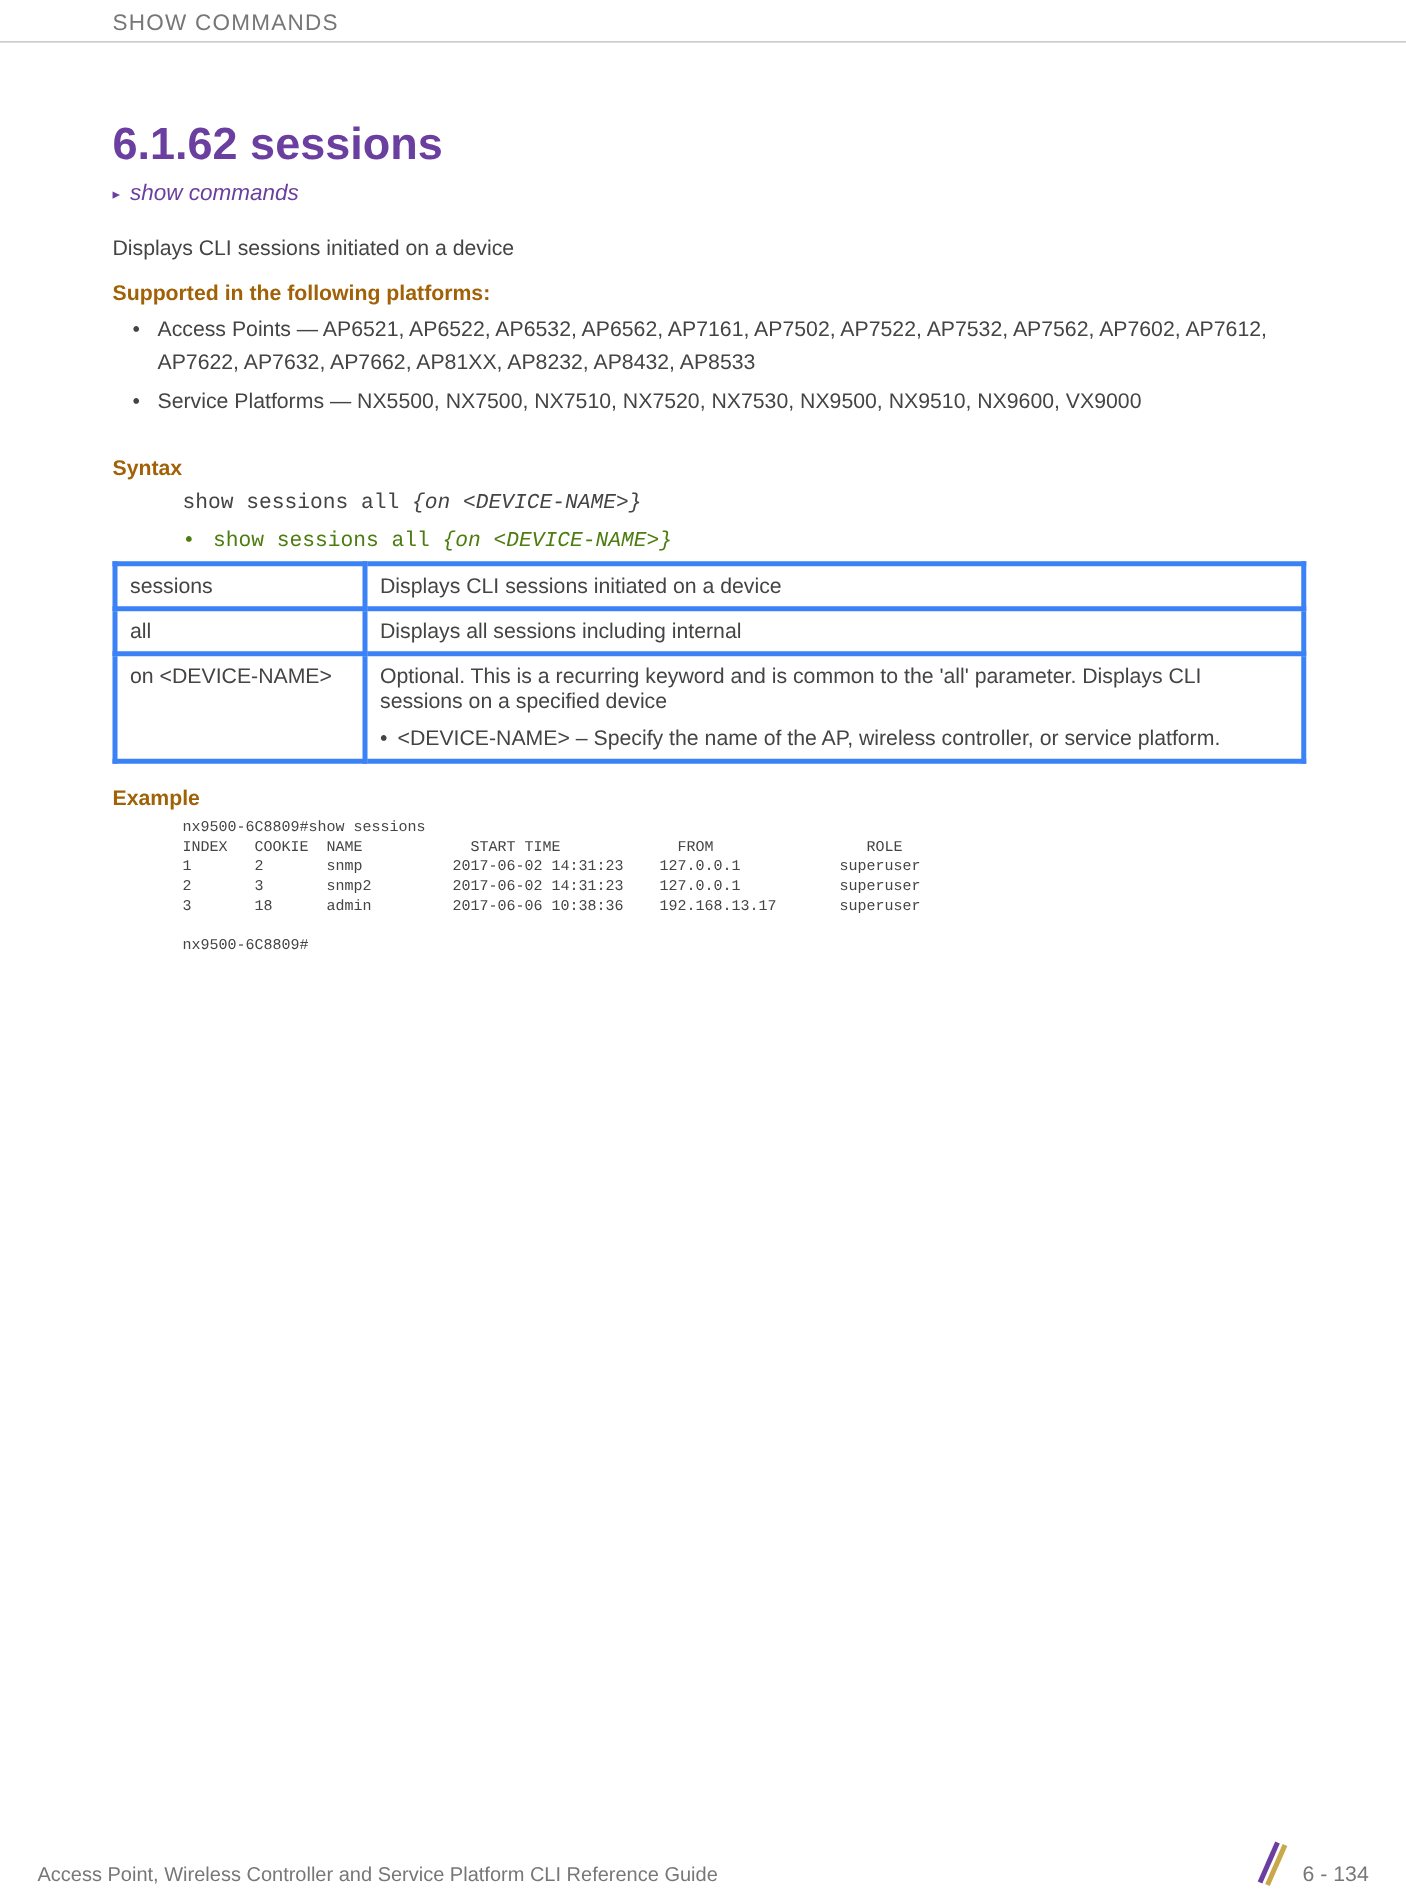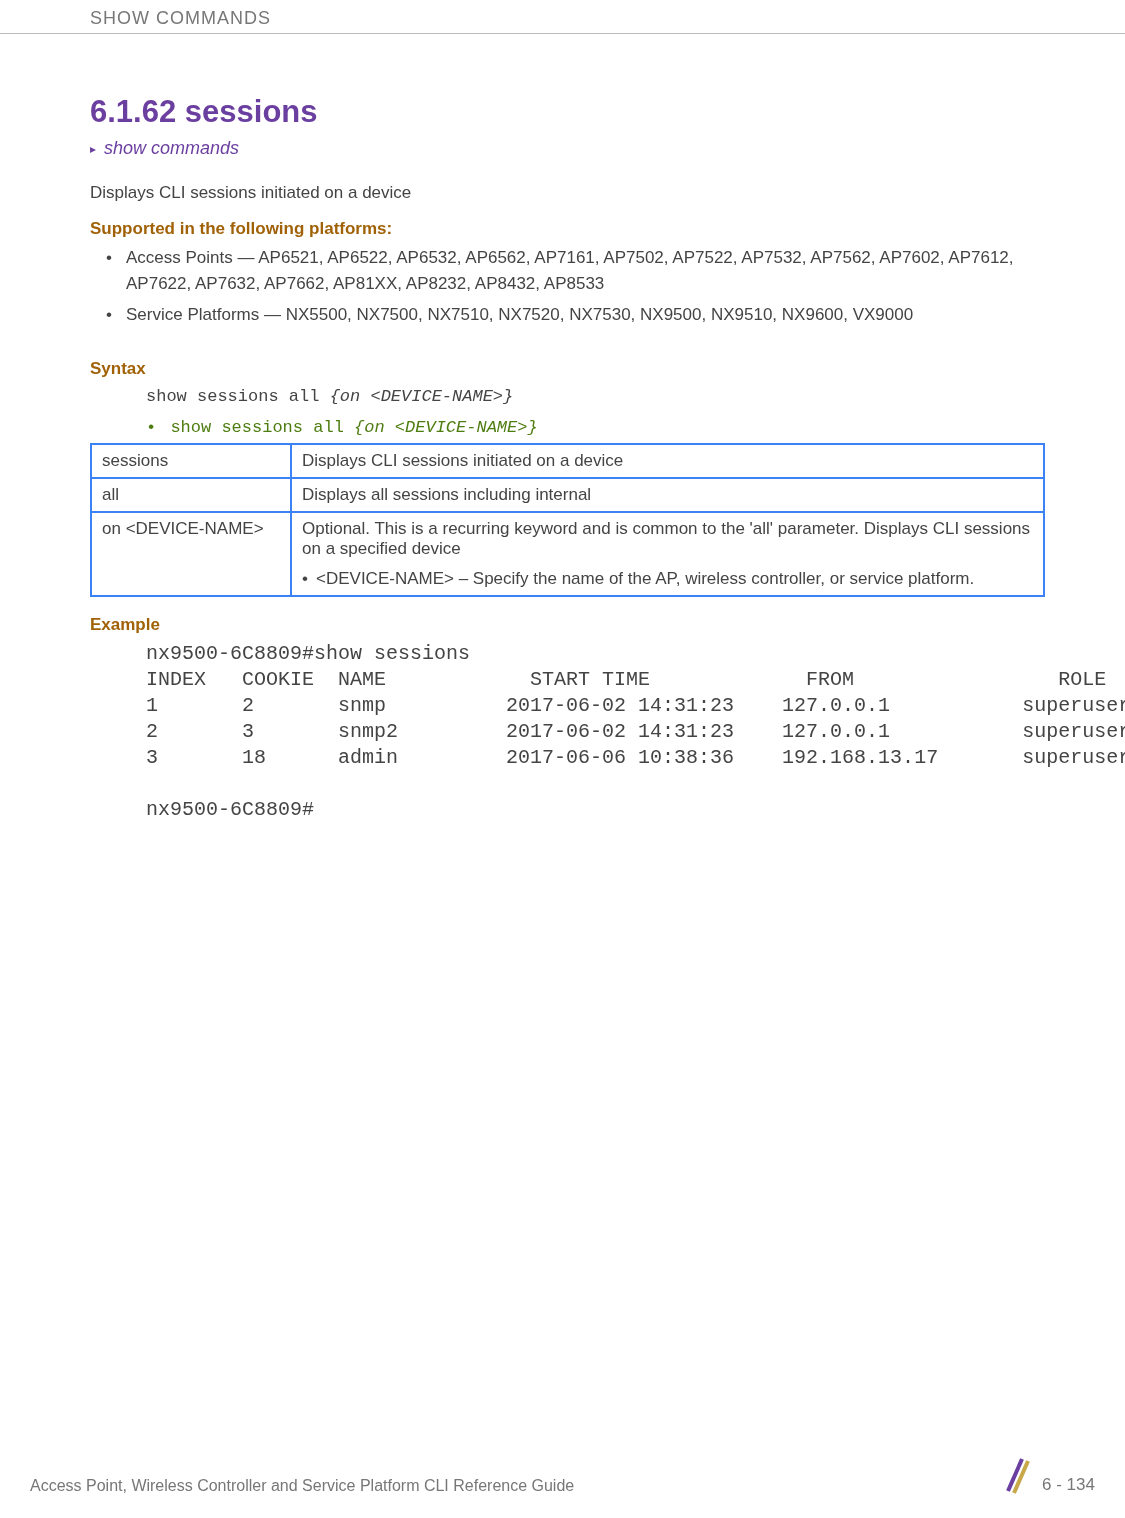--- a/index.html
+++ b/index.html
@@ -24,21 +24,21 @@
       color: #777;
       font-size: 18px;
       letter-spacing: 1px;
       font-weight: 400;
     }
     .content {
       padding: 60px 80px 20px 90px;
     }
     .section-title {
       color: #6b3fa0;
-      font-size: 31px;
+      font-size: 36px;
       font-weight: 700;
       margin-bottom: 8px;
       font-family: "Segoe UI", Arial, sans-serif;
     }
     .breadcrumb {
       color: #6b3fa0;
       font-style: italic;
       font-size: 18px;
       margin-bottom: 24px;
       margin-left: 14px;
@@ -103,21 +103,21 @@
     }
     .param-line .bullet { margin-right: 4px; }
     .param-line .italic { font-style: italic; }
     table.params {
       border-collapse: collapse;
       width: 100%;
       margin-bottom: 18px;
       font-size: 17px;
     }
     table.params td {
-      border: 2px solid #3b82f6;
+      border: 4px solid #3b82f6;
       padding: 6px 10px;
       vertical-align: top;
       color: #444;
       font-weight: 300;
     }
     table.params td:first-child {
       width: 200px;
       white-space: nowrap;
     }
     .param-sub {
@@ -126,29 +126,29 @@
       position: relative;
     }
     .param-sub::before {
       content: "•";
       position: absolute;
       left: 0;
       top: 0;
     }
     .example-block {
       font-family: "Courier New", monospace;
-      font-size: 20px;
+      font-size: 12px;
       color: #444;
       margin-left: 56px;
       white-space: pre;
       line-height: 1.3;
     }
     .footer {
       position: absolute;
-      bottom: 23px;
+      bottom: 8px;
       left: 0;
       width: 100%;
       padding: 0 30px 0 30px;
     }
     .footer-row {
       display: flex;
       justify-content: space-between;
       align-items: flex-end;
       border-top: none;
     }

